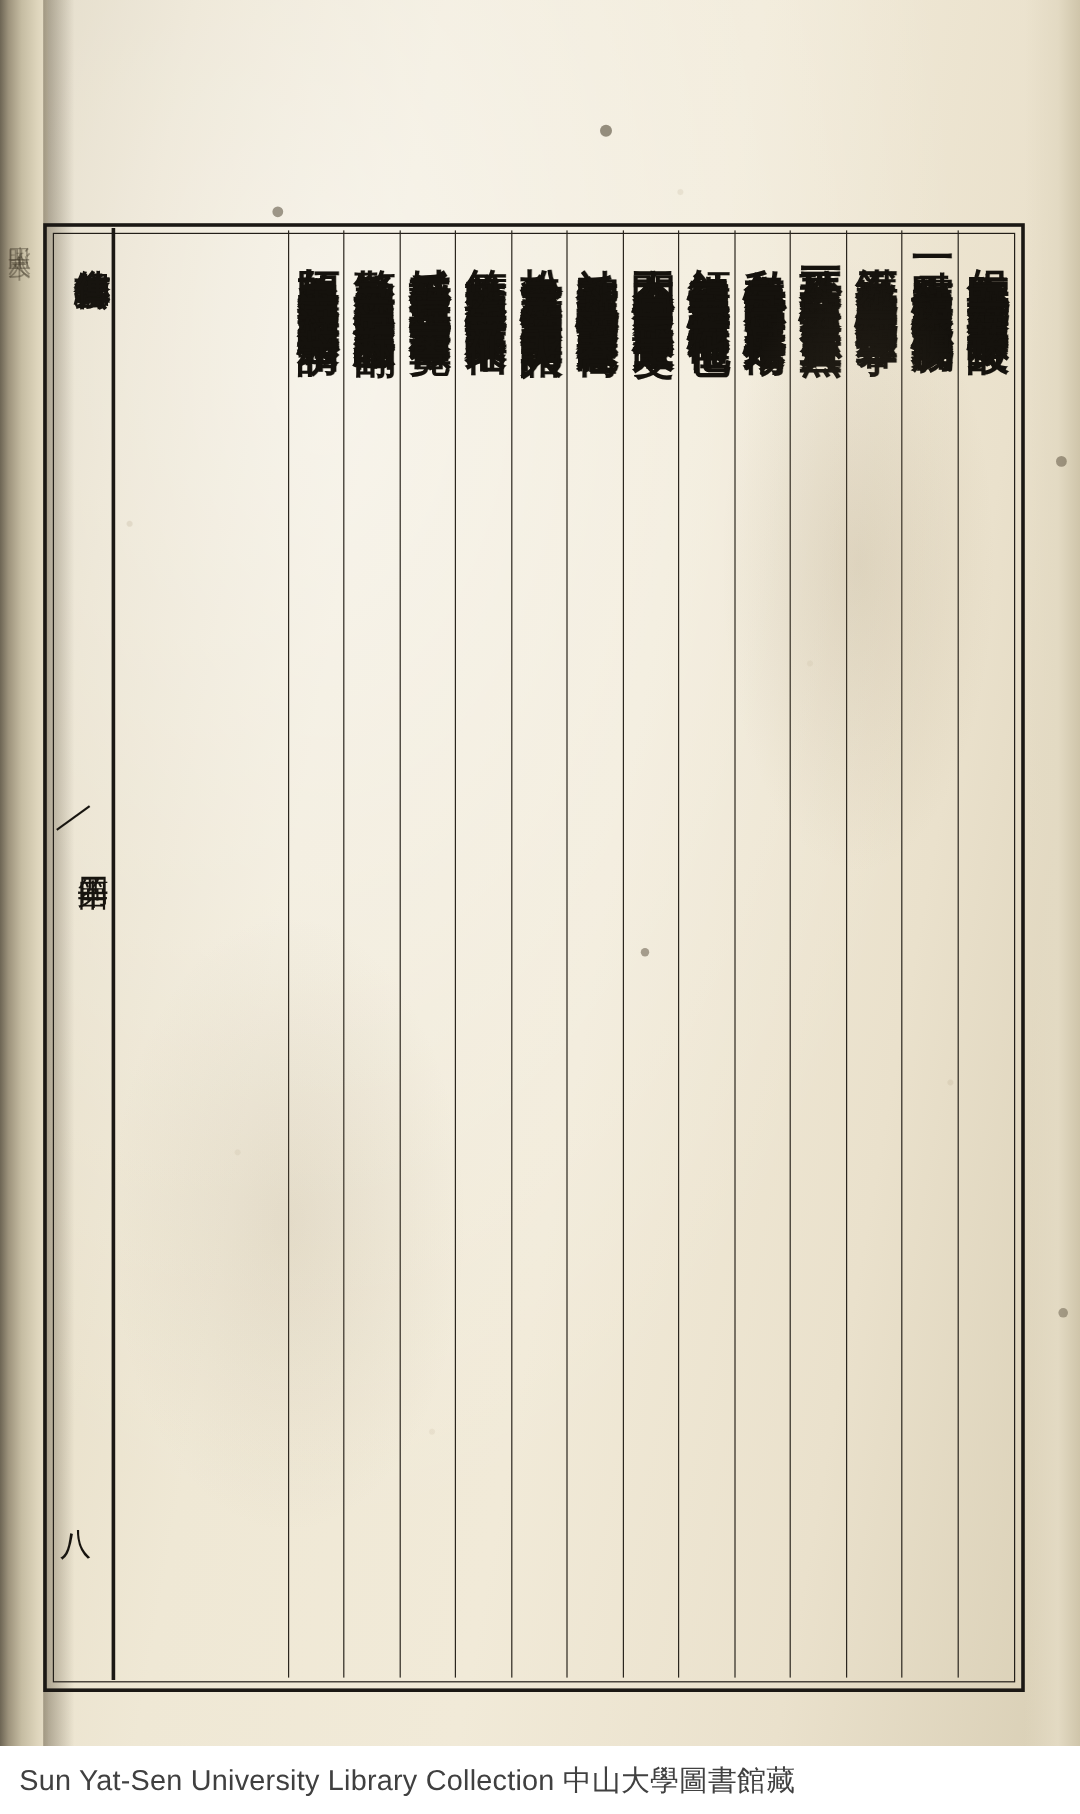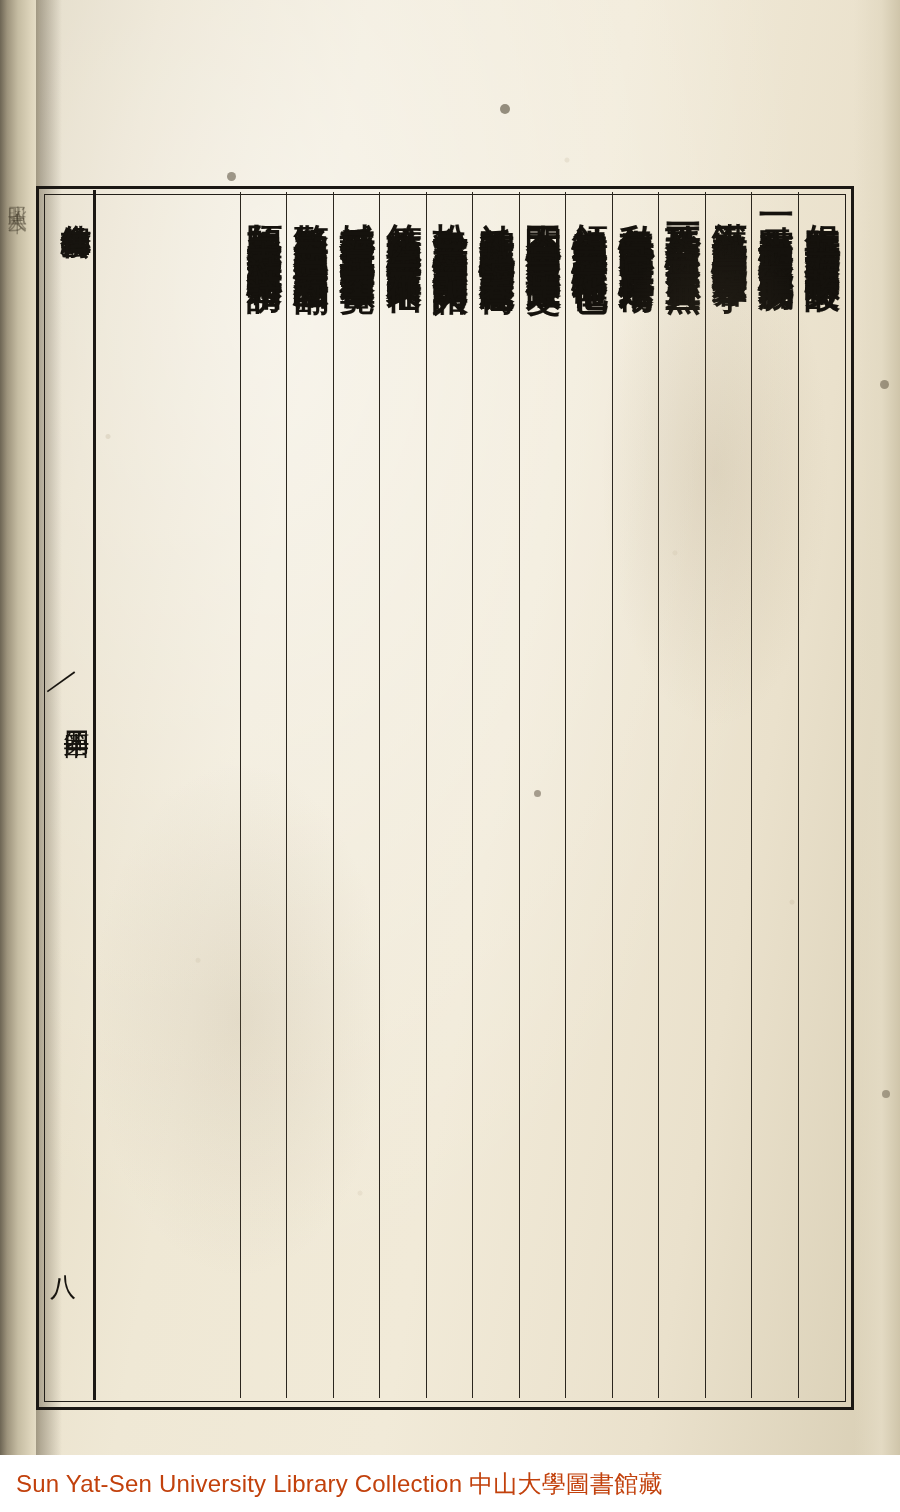--- a/index.html
+++ b/index.html
@@ -212,21 +212,21 @@
     height: 57px;
     background: #ffffff;
     display: flex;
     align-items: center;
     padding-left: 16px;
     box-sizing: border-box;
   }
   #caption-text {
     font-family: "Liberation Sans", sans-serif;
     font-size: 24px;
-    color: #c2410c;
+    color: #404040;
     letter-spacing: 0.2px;
   }
 </style>
 </head>
 <body>
 
 <div id="scan-page">
 
   <div id="paper-grain"></div>
 

